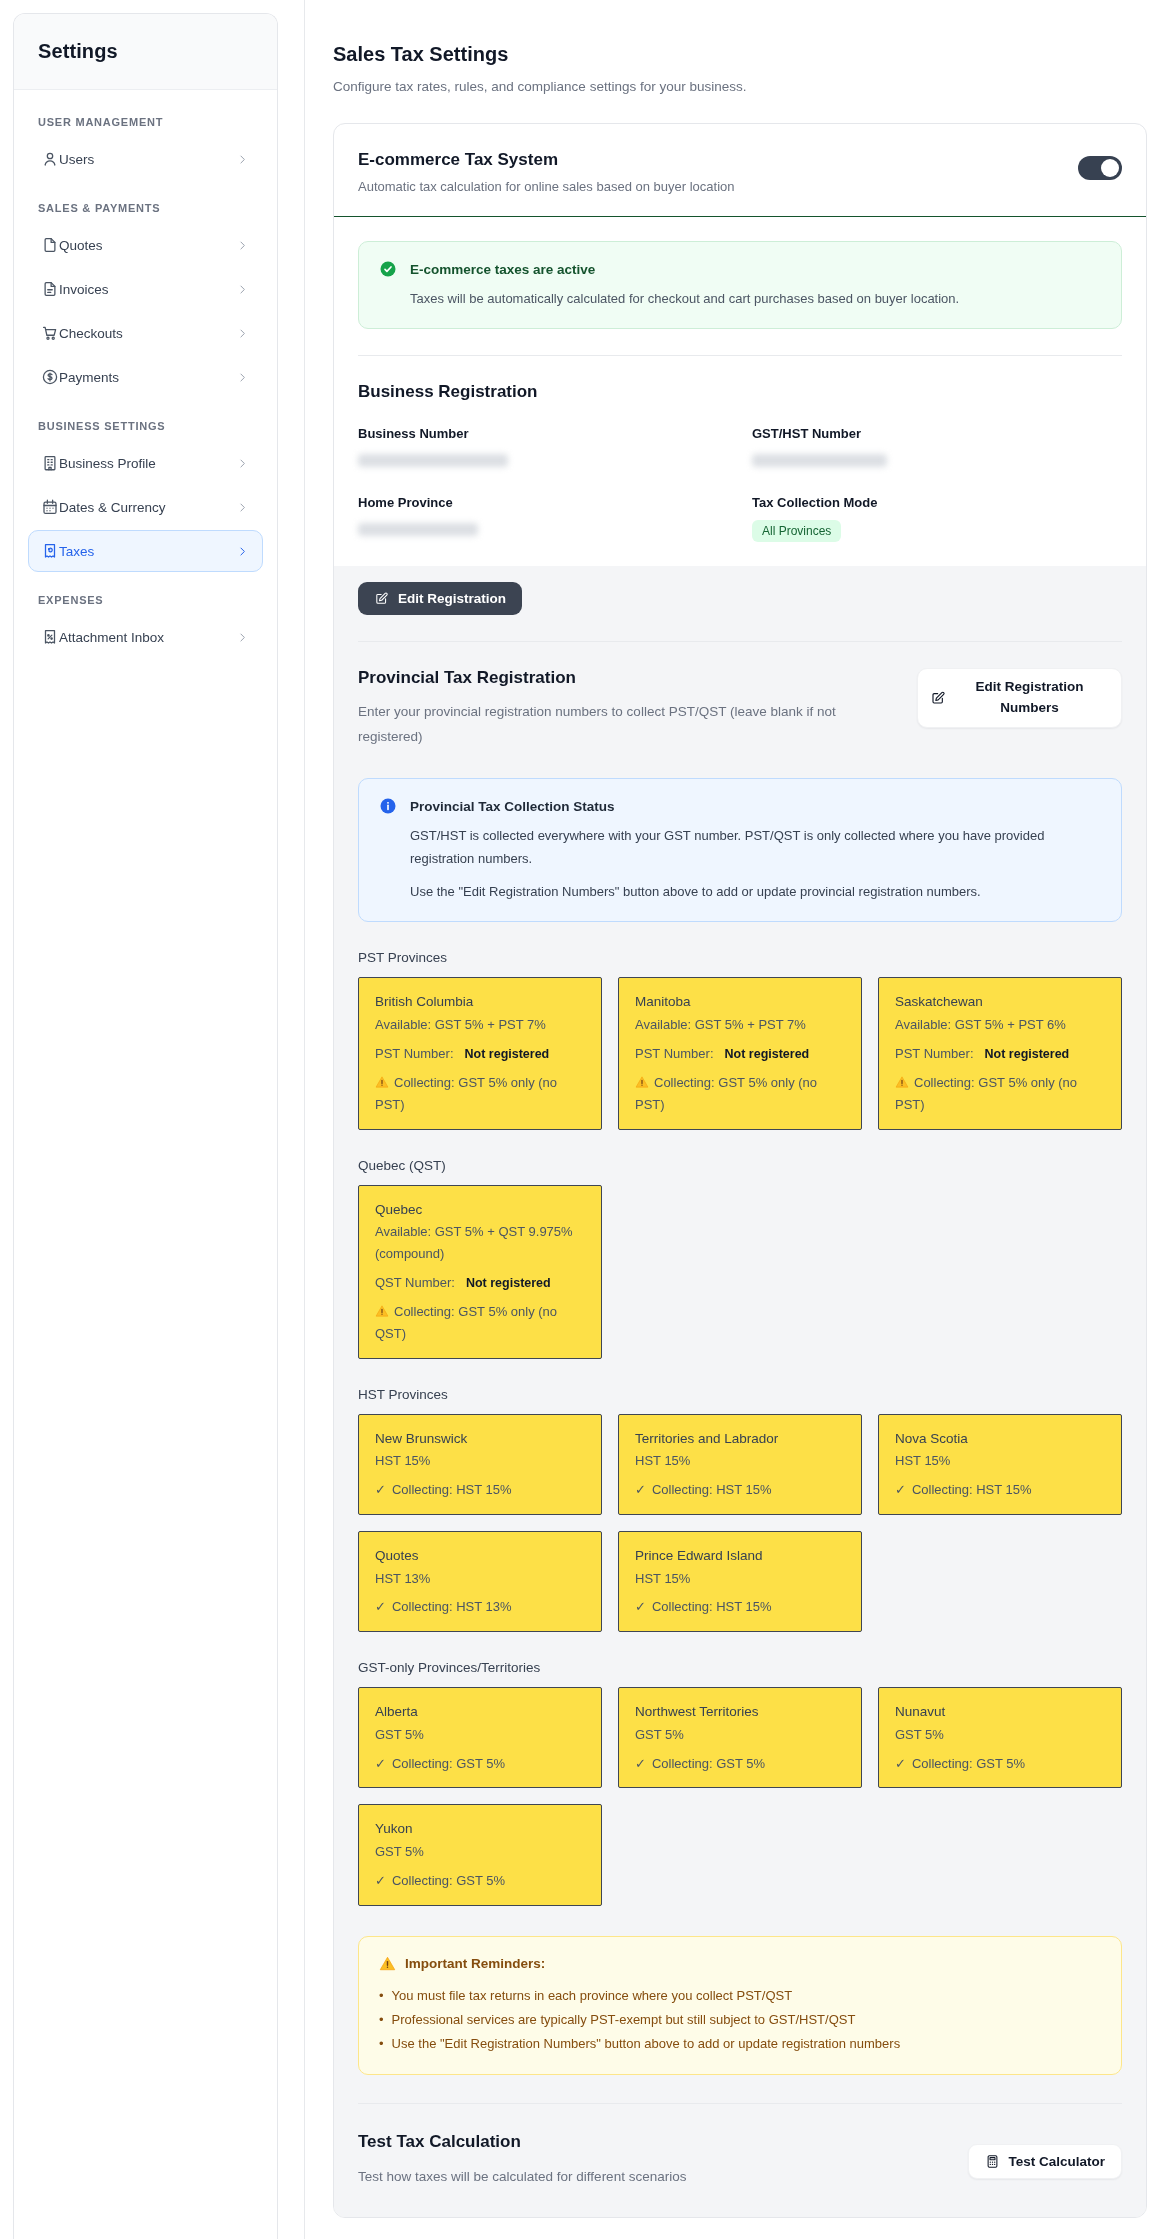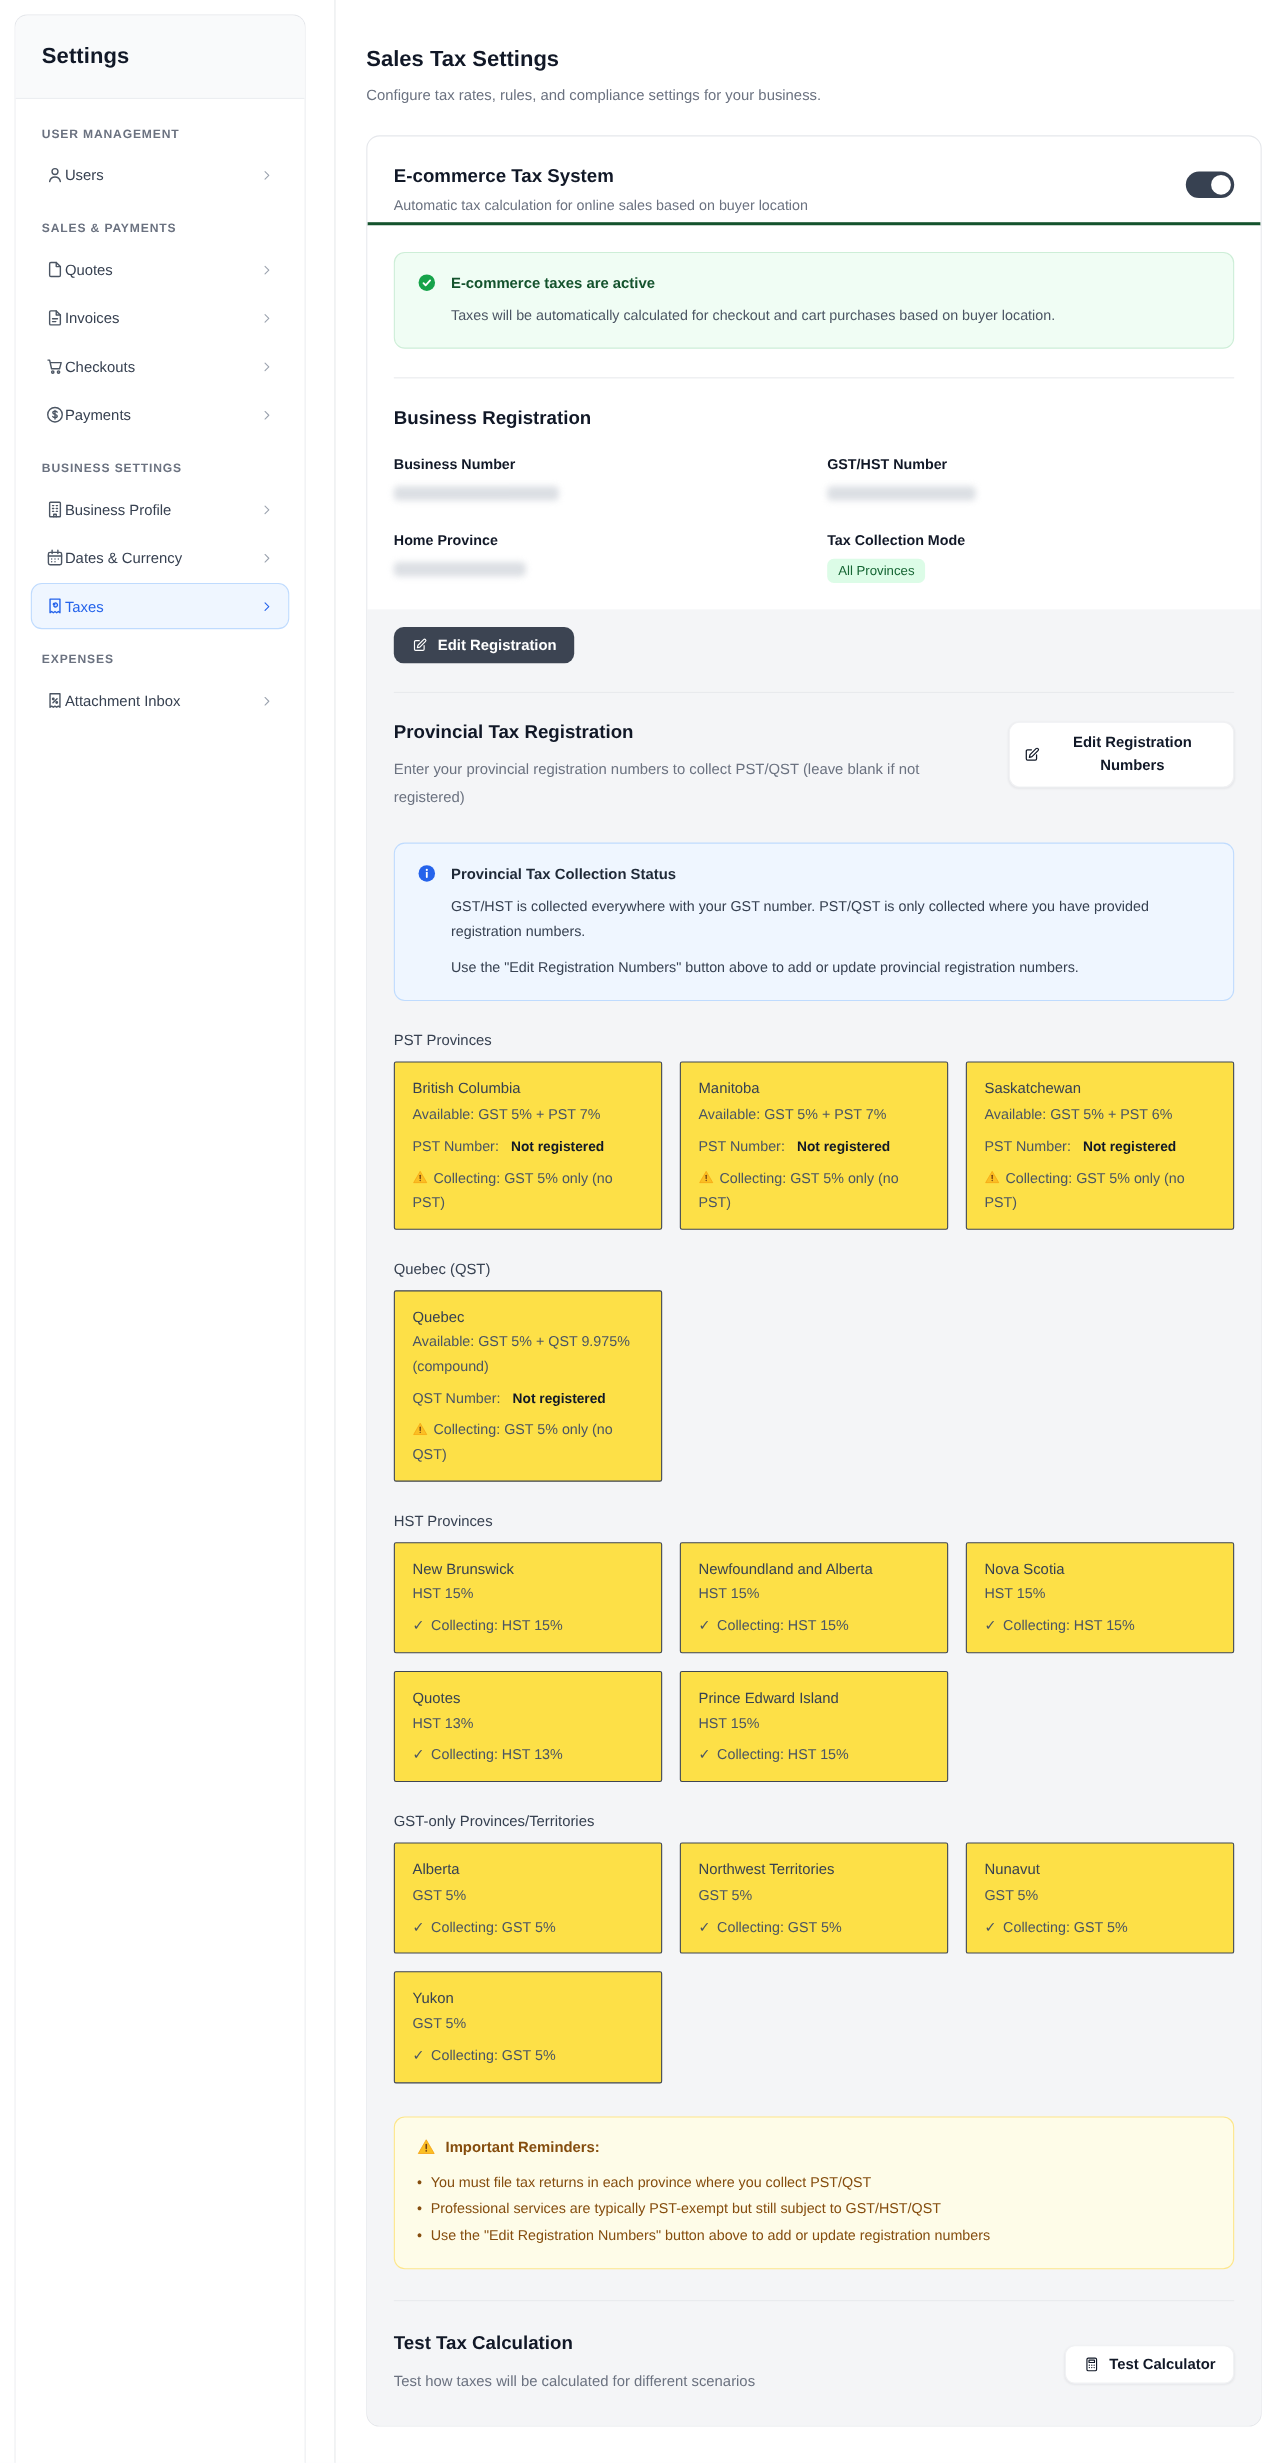--- a/index.html
+++ b/index.html
@@ -41,21 +41,21 @@
   
   .main{position:absolute;left:333px;top:0;width:814px}
   .page-title{margin-top:43px;font-size:20px;font-weight:700;color:#111827}
   .page-sub{margin-top:11px;font-size:13.5px;color:#6b7280}
 
   .big-card{
     margin-top:29px;border:1px solid #e5e7eb;border-radius:12px;
     background:#ffffff;overflow:hidden;
   }
   .card-head{display:flex;align-items:flex-start;justify-content:space-between;
-    padding:26px 24px 8px;border-bottom:3px solid #14532d}
+    padding:26px 24px 22px;border-bottom:1px solid #14532d}
   .card-head h2{margin:0;font-size:17px;font-weight:700;color:#111827}
   .card-head .desc{margin-top:9px;font-size:13px;color:#6b7280}
   .toggle{width:44px;height:24px;border-radius:12px;background:#374151;position:relative;
     cursor:pointer;flex:0 0 auto;margin-top:6px}
   .toggle::after{content:"";position:absolute;right:3px;top:3px;width:18px;height:18px;
     border-radius:50%;background:#fff}
 
   .white-body{padding:24px;background:#ffffff}
   hr.div{border:none;border-top:1px solid #e8eaed;margin:26px 0}
 
@@ -412,21 +412,21 @@
             </div>
           </div>
           <div class="group-label">HST Provinces</div>
           <div class="pgrid">
             <div class="pcard">
               <div class="p-name">New Brunswick</div>
               <div class="p-avail">HST 15%</div>
               <div class="p-status"><span class="c-glyph">✓</span><span class="st-text">Collecting: HST 15%</span></div>
             </div>
             <div class="pcard">
-              <div class="p-name">Newfoundland and Alberta</div>
+              <div class="p-name">Territories and Labrador</div>
               <div class="p-avail">HST 15%</div>
               <div class="p-status"><span class="c-glyph">✓</span><span class="st-text">Collecting: HST 15%</span></div>
             </div>
             <div class="pcard">
               <div class="p-name">Nova Scotia</div>
               <div class="p-avail">HST 15%</div>
               <div class="p-status"><span class="c-glyph">✓</span><span class="st-text">Collecting: HST 15%</span></div>
             </div>
             <div class="pcard">
               <div class="p-name">Quotes</div>

